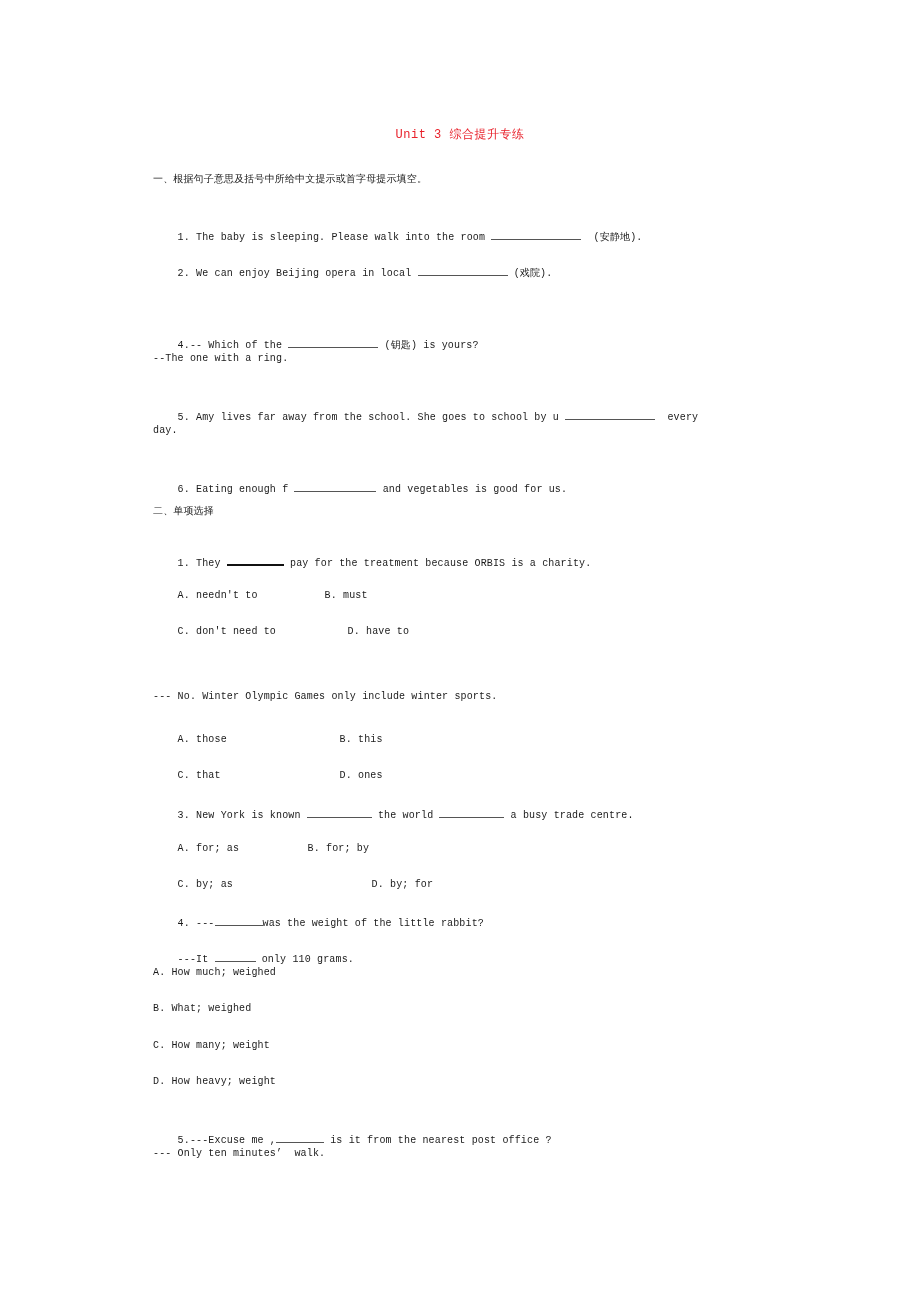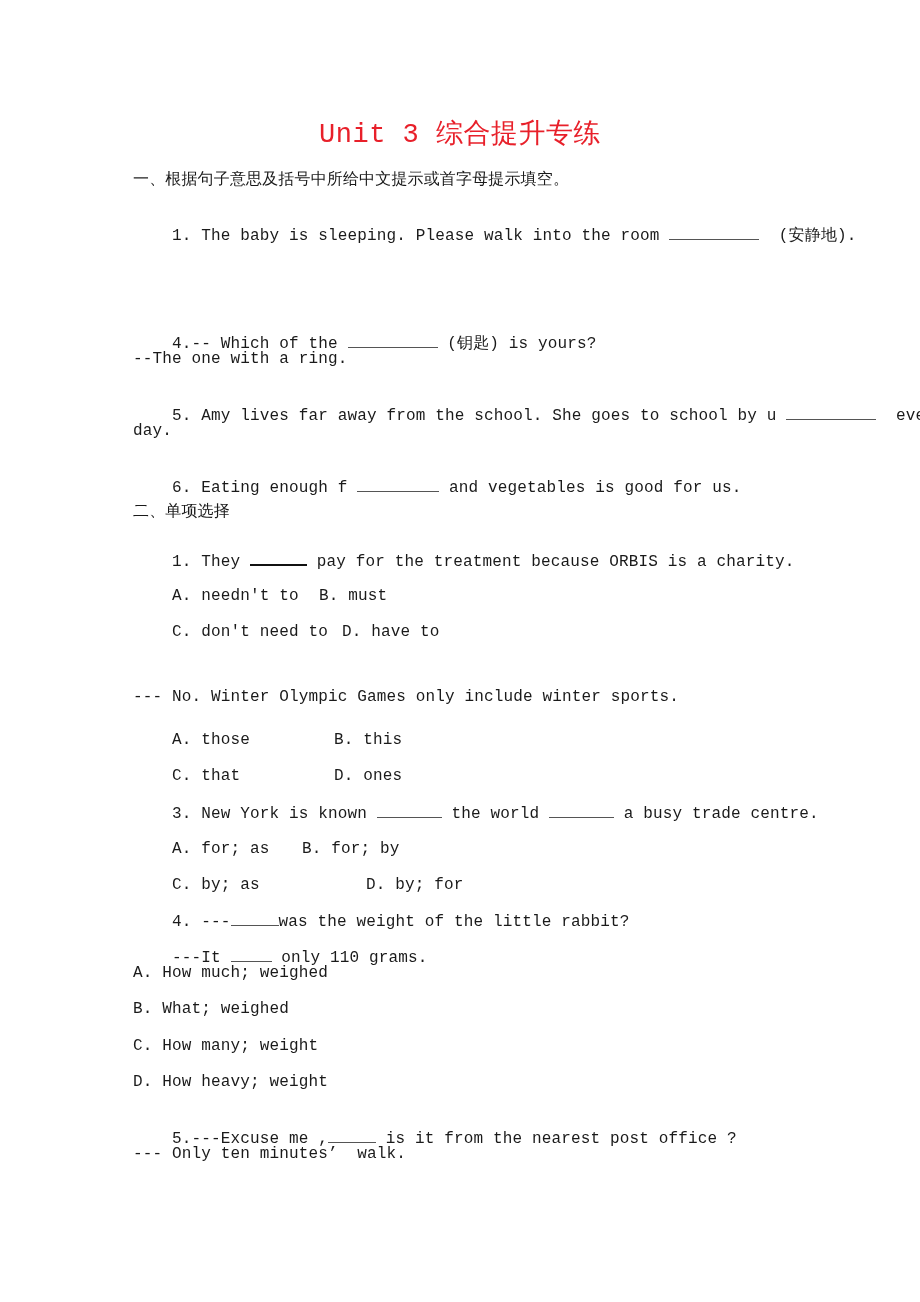--- a/index.html
+++ b/index.html
@@ -21,29 +21,29 @@
       top: 0;
       width: 920px;
       height: 1302px;
     }
     .title {
       position: absolute;
       top: 122px;
       left: 0;
       width: 920px;
       text-align: center;
-      font-size: 27px;
+      font-size: 12px;
       color: #e8202a;
       letter-spacing: 0.5px;
       line-height: 26px;
     }
     .line {
       position: absolute;
-      left: 133px;
-      font-size: 16px;
+      left: 153px;
+      font-size: 10px;
       line-height: 20px;
       white-space: pre;
       letter-spacing: 0.15px;
     }
     .blank {
       display: inline-block;
       border-bottom: 1px solid #555;
       height: 14px;
       vertical-align: baseline;
     }
@@ -63,20 +63,23 @@
 <div class="page">
 
   <div class="title">Unit 3 综合提升专练</div>
 
   <div class="line" style="top:170px;">一、根据句子意思及括号中所给中文提示或首字母提示填空。</div>
 
   <div class="line" style="top:205px;">
     <span>1. The baby is sleeping. Please walk into the room </span><span class="blank" style="width:90px;"></span><span>  (安静地).</span>
   </div>
 
+  <div class="line" style="top:241px;">
+    <span>2. We can enjoy Beijing opera in local </span><span class="blank" style="width:90px;"></span><span> (戏院).</span>
+  </div>
 
 
   <div class="line" style="top:313px;">
     <span>4.-- Which of the </span><span class="blank" style="width:90px;"></span><span> (钥匙) is yours?</span>
   </div>
 
   <div class="line" style="top:349px;">--The one with a ring.</div>
 
   <div class="line" style="top:385px;">
     <span>5. Amy lives far away from the school. She goes to school by u </span><span class="blank" style="width:90px;"></span><span>  every</span>

